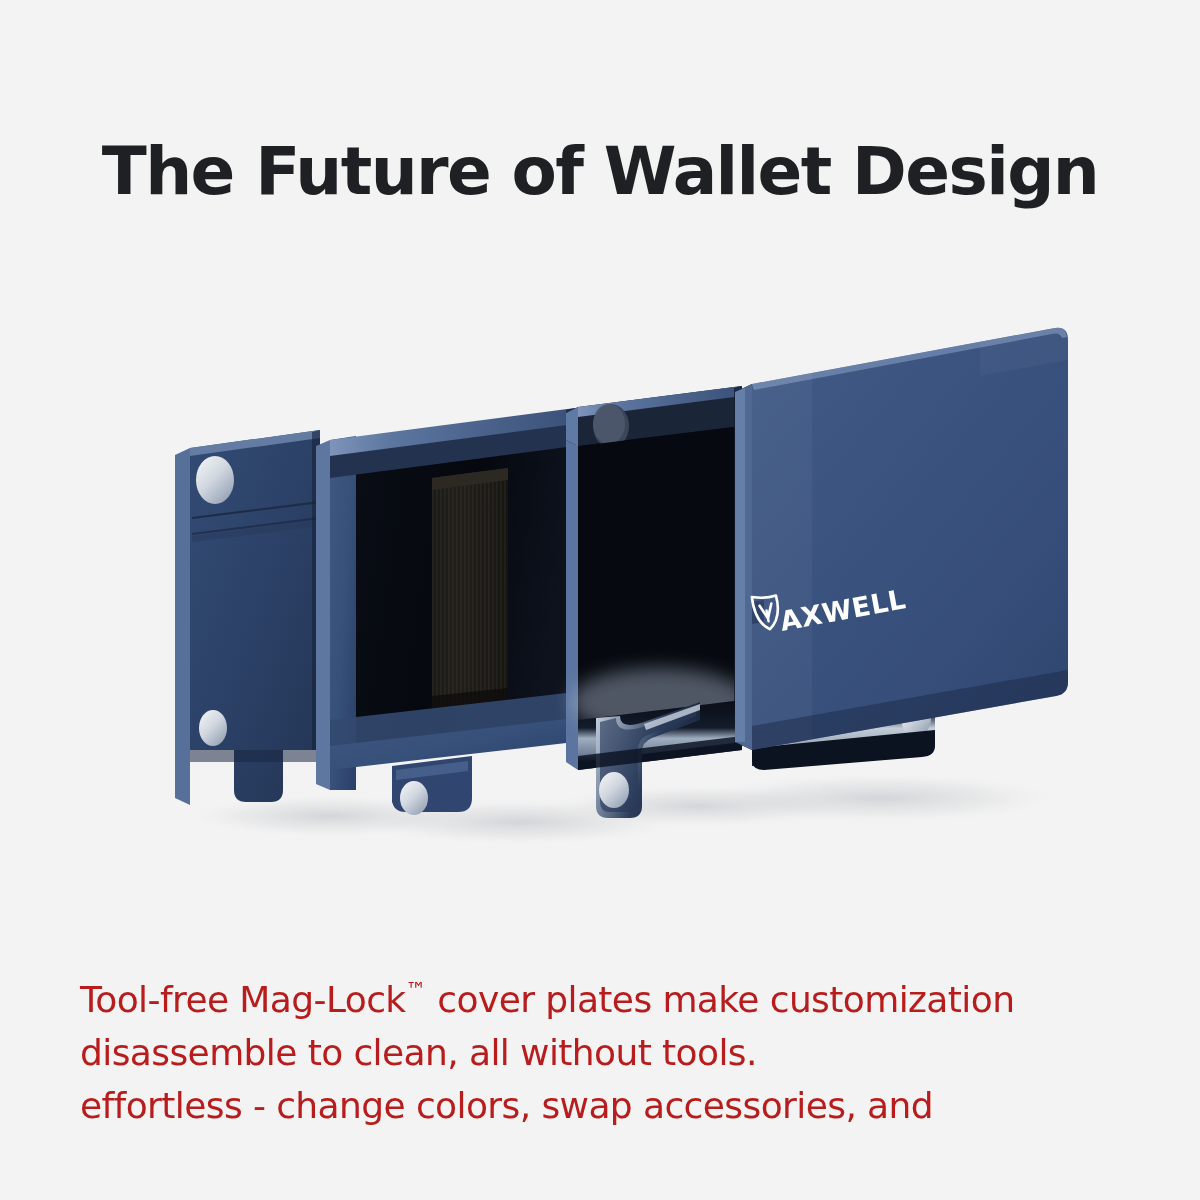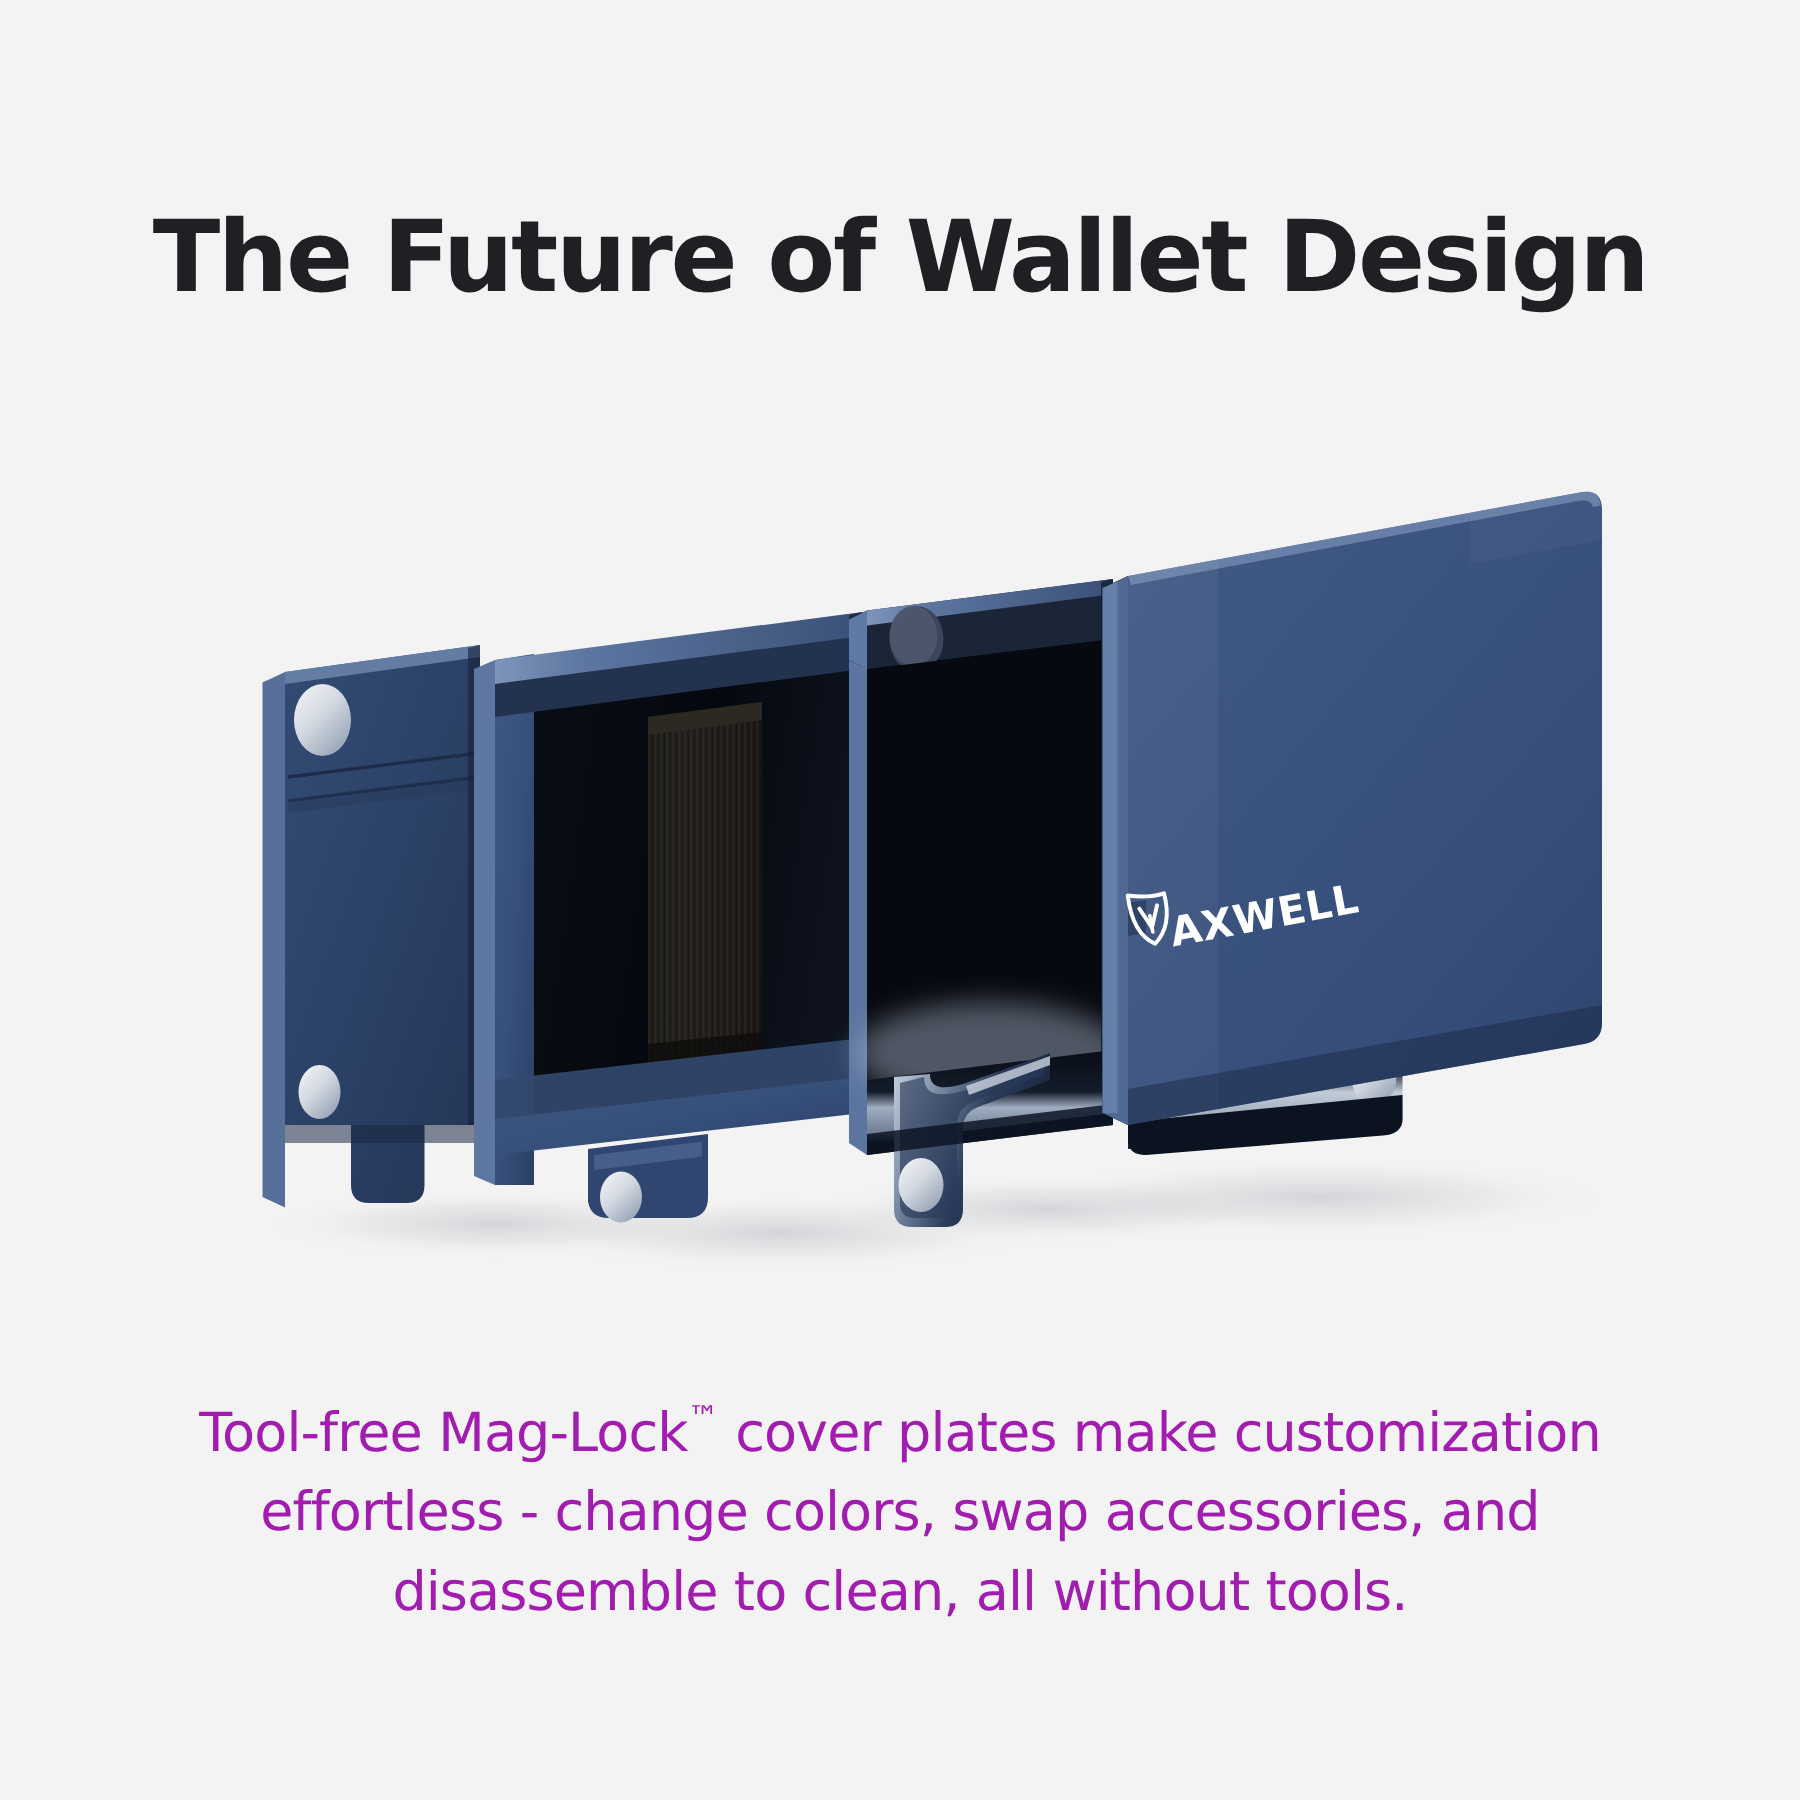--- a/index.html
+++ b/index.html
@@ -51,28 +51,27 @@
   }
   .stage svg {
     display: block;
     width: 1200px;
     height: 620px;
   }
 
   
   .caption {
     position: absolute;
-    top: 883px;
+    top: 928px;
     left: 80px;
     width: 1040px;
-    text-align: center;
     font-size: 36px;
     line-height: 53px;
     font-weight: 400;
-    color: #a21caf;
+    color: #b91c1c;
     font-family: "DejaVu Sans", sans-serif;
     letter-spacing: -0.6px;
   }
   .caption .tm {
     font-size: 0.58em;
     vertical-align: 0.72em;
     letter-spacing: 0;
   }
   .cap-line { display: block; }
 </style>
@@ -332,17 +331,17 @@
         </g>
         <text x="782" y="381" transform="rotate(-10.5 782 381)" font-family="DejaVu Sans, sans-serif" font-size="27" font-weight="700" letter-spacing="0.5" fill="#ffffff">AXWELL</text>
       </g>
     </svg>
   </div>
 
   <p class="caption">
     <span class="cap-line">
       <span>Tool-free Mag-Lock</span><span class="tm">™</span><span> cover plates make customization</span>
     </span>
+    <span class="cap-line">disassemble to clean, all without tools.</span>
     <span class="cap-line">effortless - change colors, swap accessories, and</span>
-    <span class="cap-line">disassemble to clean, all without tools.</span>
   </p>
 
 </div>
 
 </body></html>

